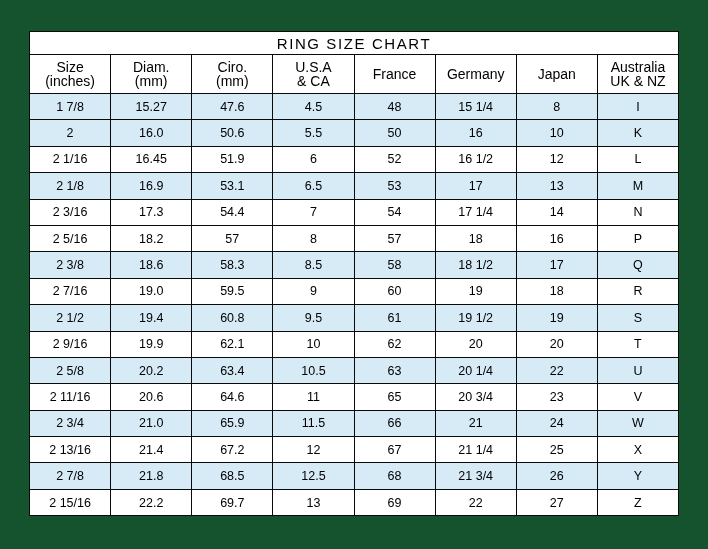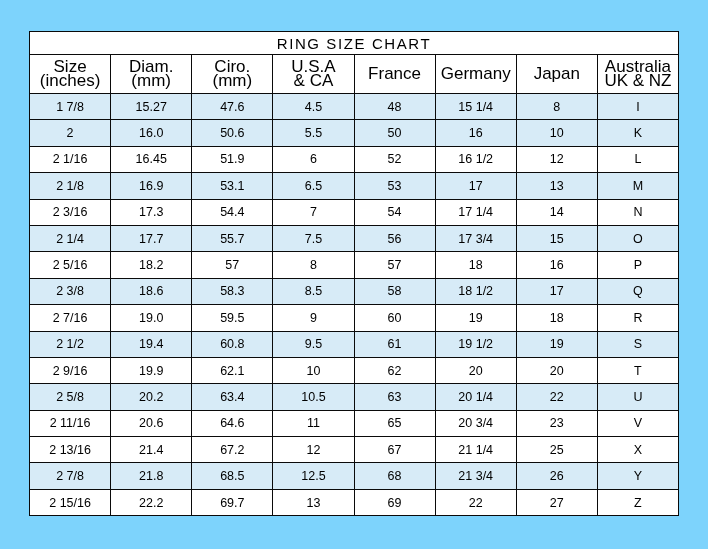--- a/index.html
+++ b/index.html
@@ -10,21 +10,21 @@
   body {
     width: 708px;
     height: 549px;
     font-family: "Liberation Sans", sans-serif;
     overflow: hidden;
   }
   #page {
     position: relative;
     width: 708px;
     height: 549px;
-    background: #7dd3fc;
+    background: #14532d;
   }
   .chart-wrap {
     position: absolute;
     left: 29px;
     top: 31px;
     width: 650px;
   }
   table.ring-table {
     border-collapse: collapse;
     width: 650px;
@@ -41,21 +41,21 @@
   }
   .title-cell {
     height: 22px;
     font-size: 15px;
     letter-spacing: 1.6px;
     font-weight: bold;
     background: #ffffff;
   }
   .head-row td {
     height: 38px;
-    font-size: 17px;
+    font-size: 14px;
     line-height: 14px;
     background: #ffffff;
   }
   .head-row td span {
     display: block;
   }
   .data-row td {
     height: 25.4px;
     font-size: 12.5px;
   }
@@ -158,30 +158,20 @@
           <tr class="data-row row-white">
             <td class="col0">2 3/16</td>
             <td class="col1">17.3</td>
             <td class="col2">54.4</td>
             <td class="col3">7</td>
             <td class="col4">54</td>
             <td class="col5">17 1/4</td>
             <td class="col6">14</td>
             <td class="col7">N</td>
           </tr>
-          <tr class="data-row row-blue">
-            <td class="col0">2 1/4</td>
-            <td class="col1">17.7</td>
-            <td class="col2">55.7</td>
-            <td class="col3">7.5</td>
-            <td class="col4">56</td>
-            <td class="col5">17 3/4</td>
-            <td class="col6">15</td>
-            <td class="col7">O</td>
-          </tr>
           <tr class="data-row row-white">
             <td class="col0">2 5/16</td>
             <td class="col1">18.2</td>
             <td class="col2">57</td>
             <td class="col3">8</td>
             <td class="col4">57</td>
             <td class="col5">18</td>
             <td class="col6">16</td>
             <td class="col7">P</td>
           </tr>
@@ -238,20 +228,30 @@
           <tr class="data-row row-white">
             <td class="col0">2 11/16</td>
             <td class="col1">20.6</td>
             <td class="col2">64.6</td>
             <td class="col3">11</td>
             <td class="col4">65</td>
             <td class="col5">20 3/4</td>
             <td class="col6">23</td>
             <td class="col7">V</td>
           </tr>
+          <tr class="data-row row-blue">
+            <td class="col0">2 3/4</td>
+            <td class="col1">21.0</td>
+            <td class="col2">65.9</td>
+            <td class="col3">11.5</td>
+            <td class="col4">66</td>
+            <td class="col5">21</td>
+            <td class="col6">24</td>
+            <td class="col7">W</td>
+          </tr>
           <tr class="data-row row-white">
             <td class="col0">2 13/16</td>
             <td class="col1">21.4</td>
             <td class="col2">67.2</td>
             <td class="col3">12</td>
             <td class="col4">67</td>
             <td class="col5">21 1/4</td>
             <td class="col6">25</td>
             <td class="col7">X</td>
           </tr>

